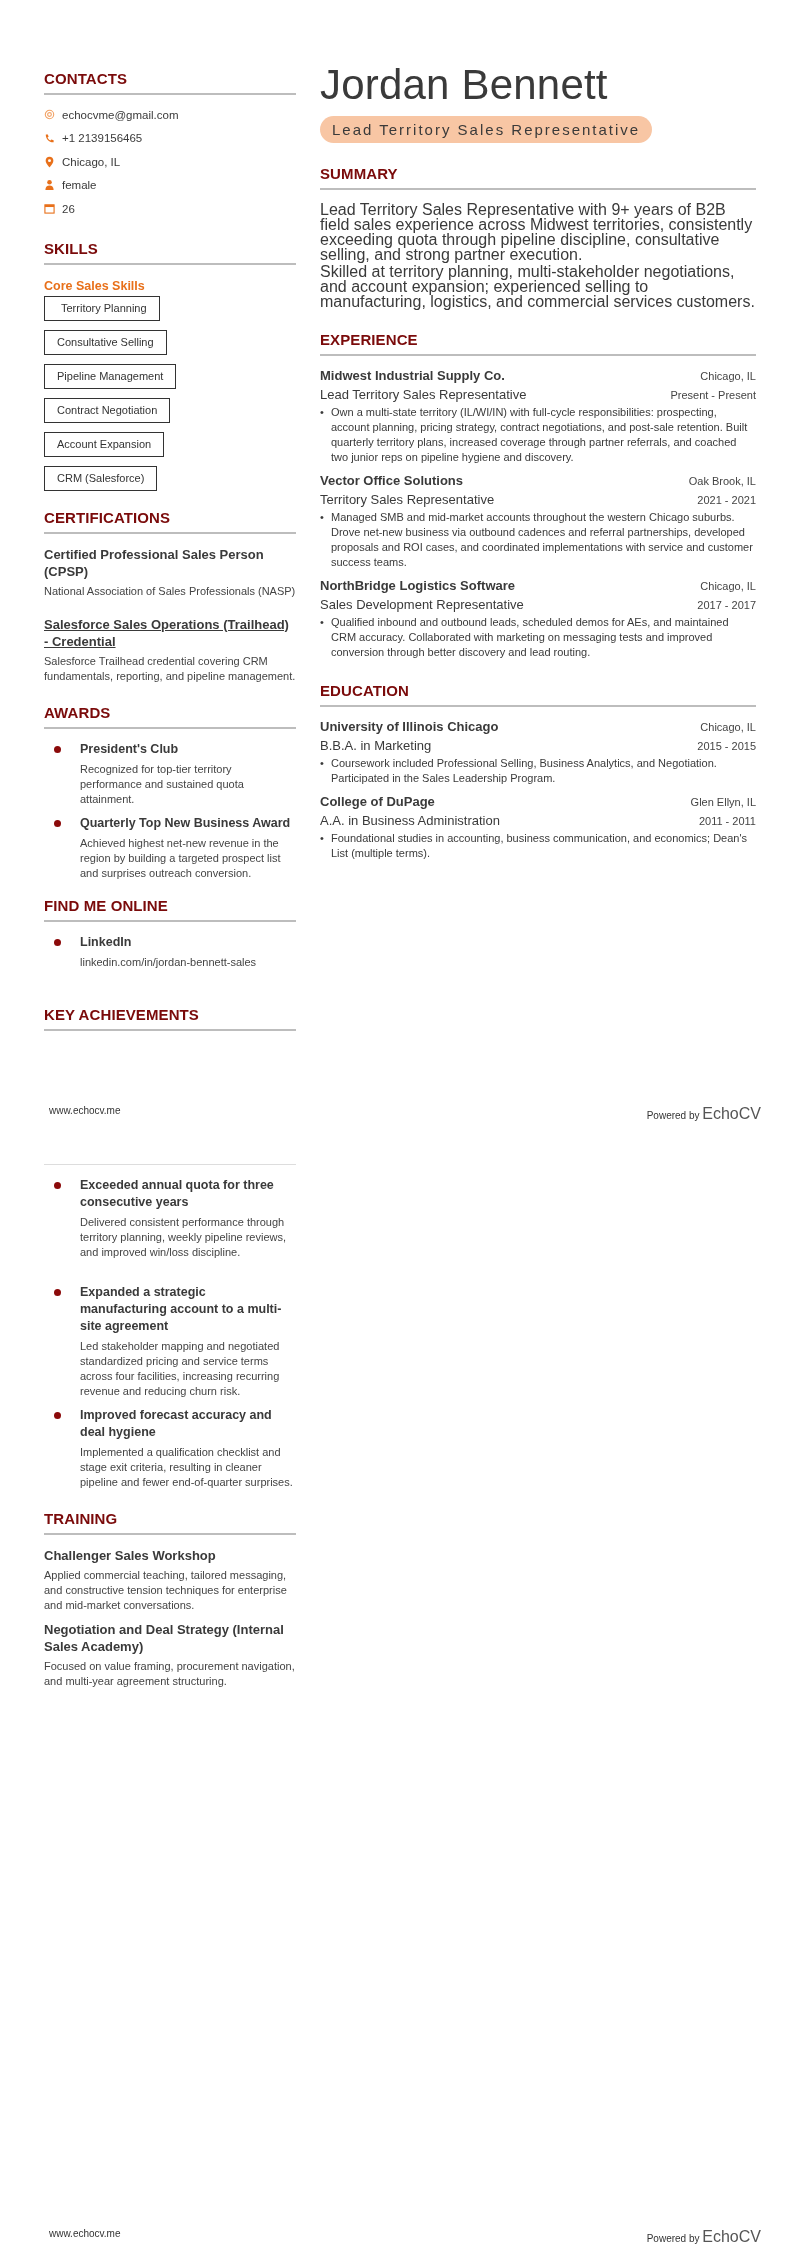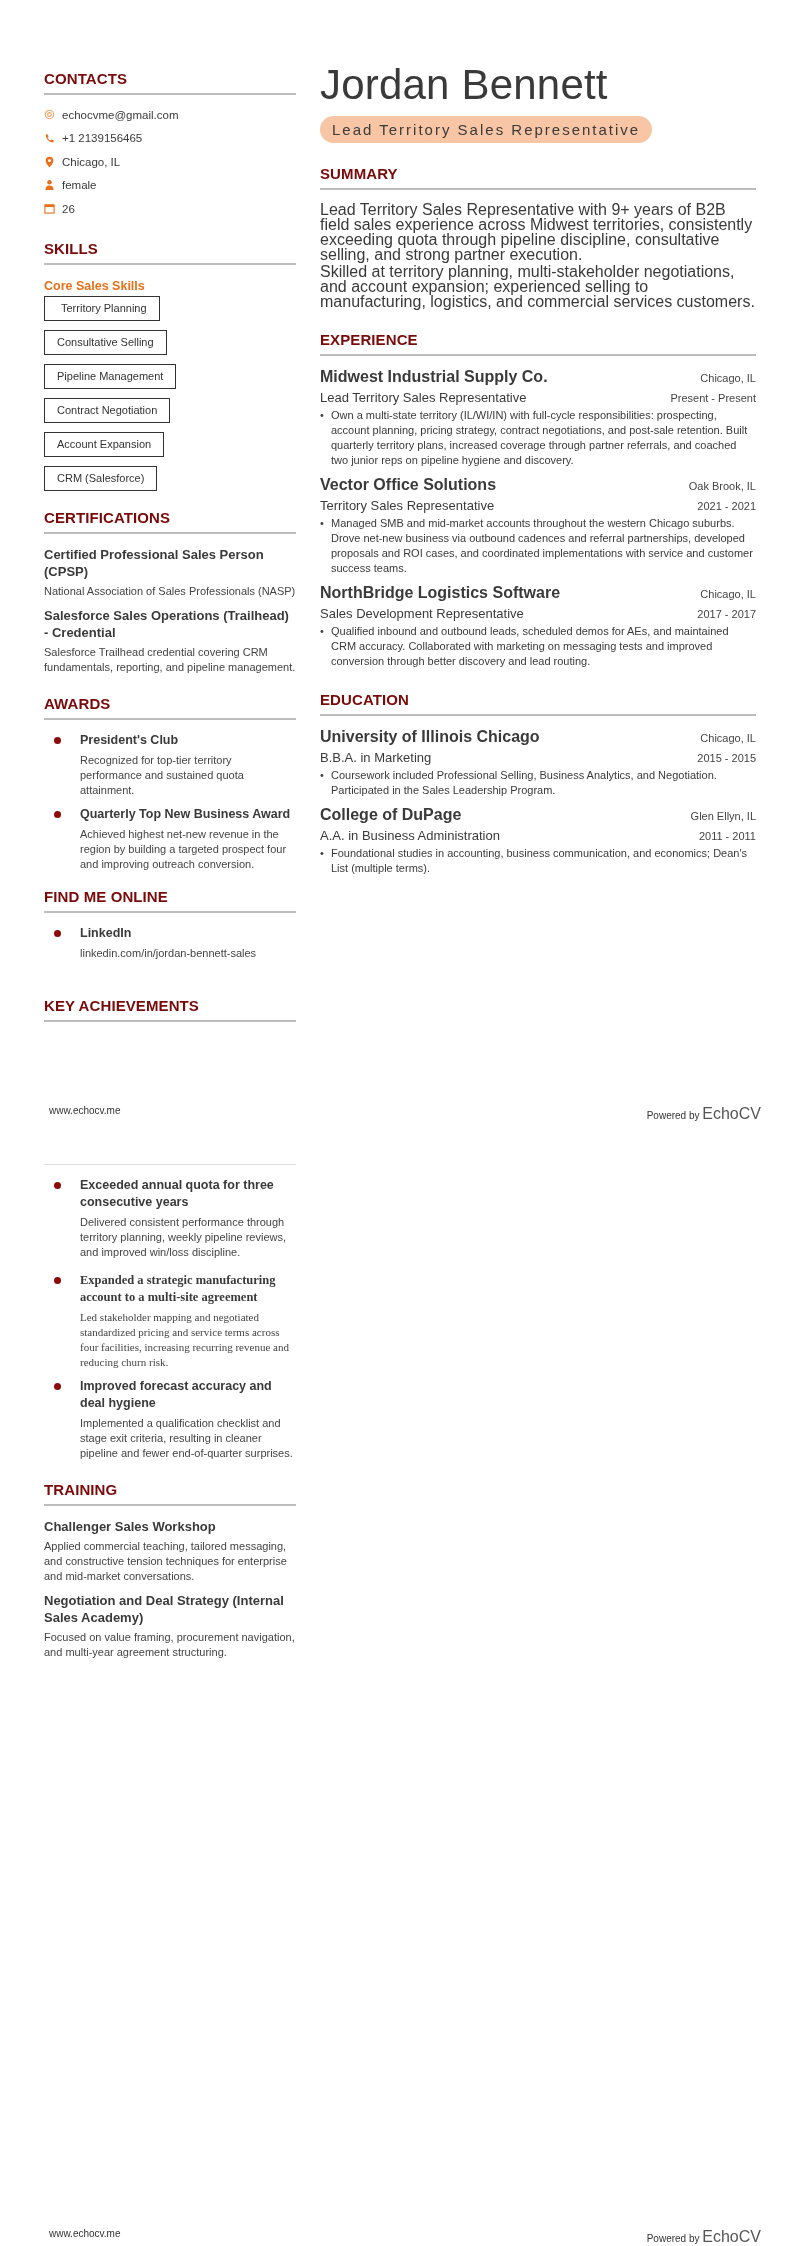--- a/index.html
+++ b/index.html
@@ -20,21 +20,21 @@
   .cert-desc { font-size: 11px; color: #444; line-height: 15px; margin-top: 4px; }
   .bl-item { position: relative; padding-left: 36px; margin-top: 12px; }
   .bl-item .dot { position: absolute; left: 10px; top: 5px; width: 7px; height: 7px; border-radius: 50%; background: #8b0a0a; }
   .bl-title { font-weight: bold; font-size: 12.5px; color: #3a3a3a; line-height: 17px; }
   .bl-desc { font-size: 11px; color: #444; line-height: 15px; margin-top: 4px; }
   .name { font-size: 42px; color: #3a3a3a; font-weight: normal; line-height: 46px; letter-spacing: 0.2px; }
   .title-pill { display: inline-block; background: #f8c6a4; border-radius: 16px; padding: 5px 12px; font-size: 15px; letter-spacing: 2px; color: #3a3a3a; margin-top: 8px; }
   .summary p { font-size: 16px; line-height: 15px; color: #3a3a3a; }
   .job { margin-top: 12px; }
   .job-row { display: flex; justify-content: space-between; align-items: baseline; }
-  .job-company { font-weight: bold; font-size: 16px; color: #3a3a3a; }
+  .job-company { font-weight: bold; font-size: 13px; color: #3a3a3a; }
   .job-loc { font-size: 11px; color: #444; }
   .job-role { font-size: 13px; color: #3a3a3a; margin-top: 4px; }
   .job-dates { font-size: 11px; color: #444; }
   .job-bullet { position: relative; padding-left: 11px; font-size: 11px; line-height: 15px; color: #3a3a3a; margin-top: 3px; }
   .job-bullet::before { content: "\2022"; position: absolute; left: 0; top: 0; }
   .footer { position: absolute; left: 8px; width: 794px; display: flex; justify-content: space-between; padding: 0 41px; font-size: 10px; color: #333; }
   .footer .brand { font-size: 16px; color: #555; }
   .cont-rule { position: absolute; left: 44px; width: 252px; height: 1px; background: #ddd; }
 </style>
 </head>
@@ -110,37 +110,37 @@
     </div>
 
     <div style="margin-top:18px;">
       <div class="sec-title">CERTIFICATIONS</div>
       <div class="sec-rule"></div>
       <div>
         <div class="cert-title">Certified Professional Sales Person (CPSP)</div>
         <div class="cert-desc">National Association of Sales Professionals (NASP)</div>
       </div>
       <div>
-        <div class="cert-title" style="margin-top:8px;">Salesforce Sales Operations (Trailhead) - Credential</div>
+        <div class="cert-title" style="margin-top:17px;text-decoration:underline;">Salesforce Sales Operations (Trailhead) - Credential</div>
         <div class="cert-desc">Salesforce Trailhead credential covering CRM fundamentals, reporting, and pipeline management.</div>
       </div>
     </div>
 
     <div style="margin-top:20px;">
       <div class="sec-title">AWARDS</div>
       <div class="sec-rule"></div>
       <div class="bl-item">
         <span class="dot"></span>
         <div class="bl-title">President's Club</div>
         <div class="bl-desc">Recognized for top-tier territory performance and sustained quota attainment.</div>
       </div>
       <div class="bl-item" style="margin-top:8px;">
         <span class="dot"></span>
         <div class="bl-title">Quarterly Top New Business Award</div>
-        <div class="bl-desc">Achieved highest net-new revenue in the region by building a targeted prospect four and improving outreach conversion.</div>
+        <div class="bl-desc">Achieved highest net-new revenue in the region by building a targeted prospect list and surprises outreach conversion.</div>
       </div>
     </div>
 
     <div style="margin-top:16px;">
       <div class="sec-title">FIND ME ONLINE</div>
       <div class="sec-rule"></div>
       <div class="bl-item">
         <span class="dot"></span>
         <div class="bl-title">LinkedIn</div>
         <div class="bl-desc">linkedin.com/in/jordan-bennett-sales</div>
@@ -244,21 +244,21 @@
 <div class="page">
   <div class="cont-rule" style="top:41px;"></div>
 
   <div class="left" style="top:42px;">
     <div>
       <div class="bl-item" style="margin-top:12px;">
         <span class="dot"></span>
         <div class="bl-title">Exceeded annual quota for three consecutive years</div>
         <div class="bl-desc">Delivered consistent performance through territory planning, weekly pipeline reviews, and improved win/loss discipline.</div>
       </div>
-      <div class="bl-item" style="margin-top:12px;font-family:Liberation Serif, serif;">
+      <div class="bl-item" style="margin-top:24px;">
         <span class="dot"></span>
         <div class="bl-title">Expanded a strategic manufacturing account to a multi-site agreement</div>
         <div class="bl-desc">Led stakeholder mapping and negotiated standardized pricing and service terms across four facilities, increasing recurring revenue and reducing churn risk.</div>
       </div>
       <div class="bl-item" style="margin-top:8px;">
         <span class="dot"></span>
         <div class="bl-title">Improved forecast accuracy and deal hygiene</div>
         <div class="bl-desc">Implemented a qualification checklist and stage exit criteria, resulting in cleaner pipeline and fewer end-of-quarter surprises.</div>
       </div>
     </div>

